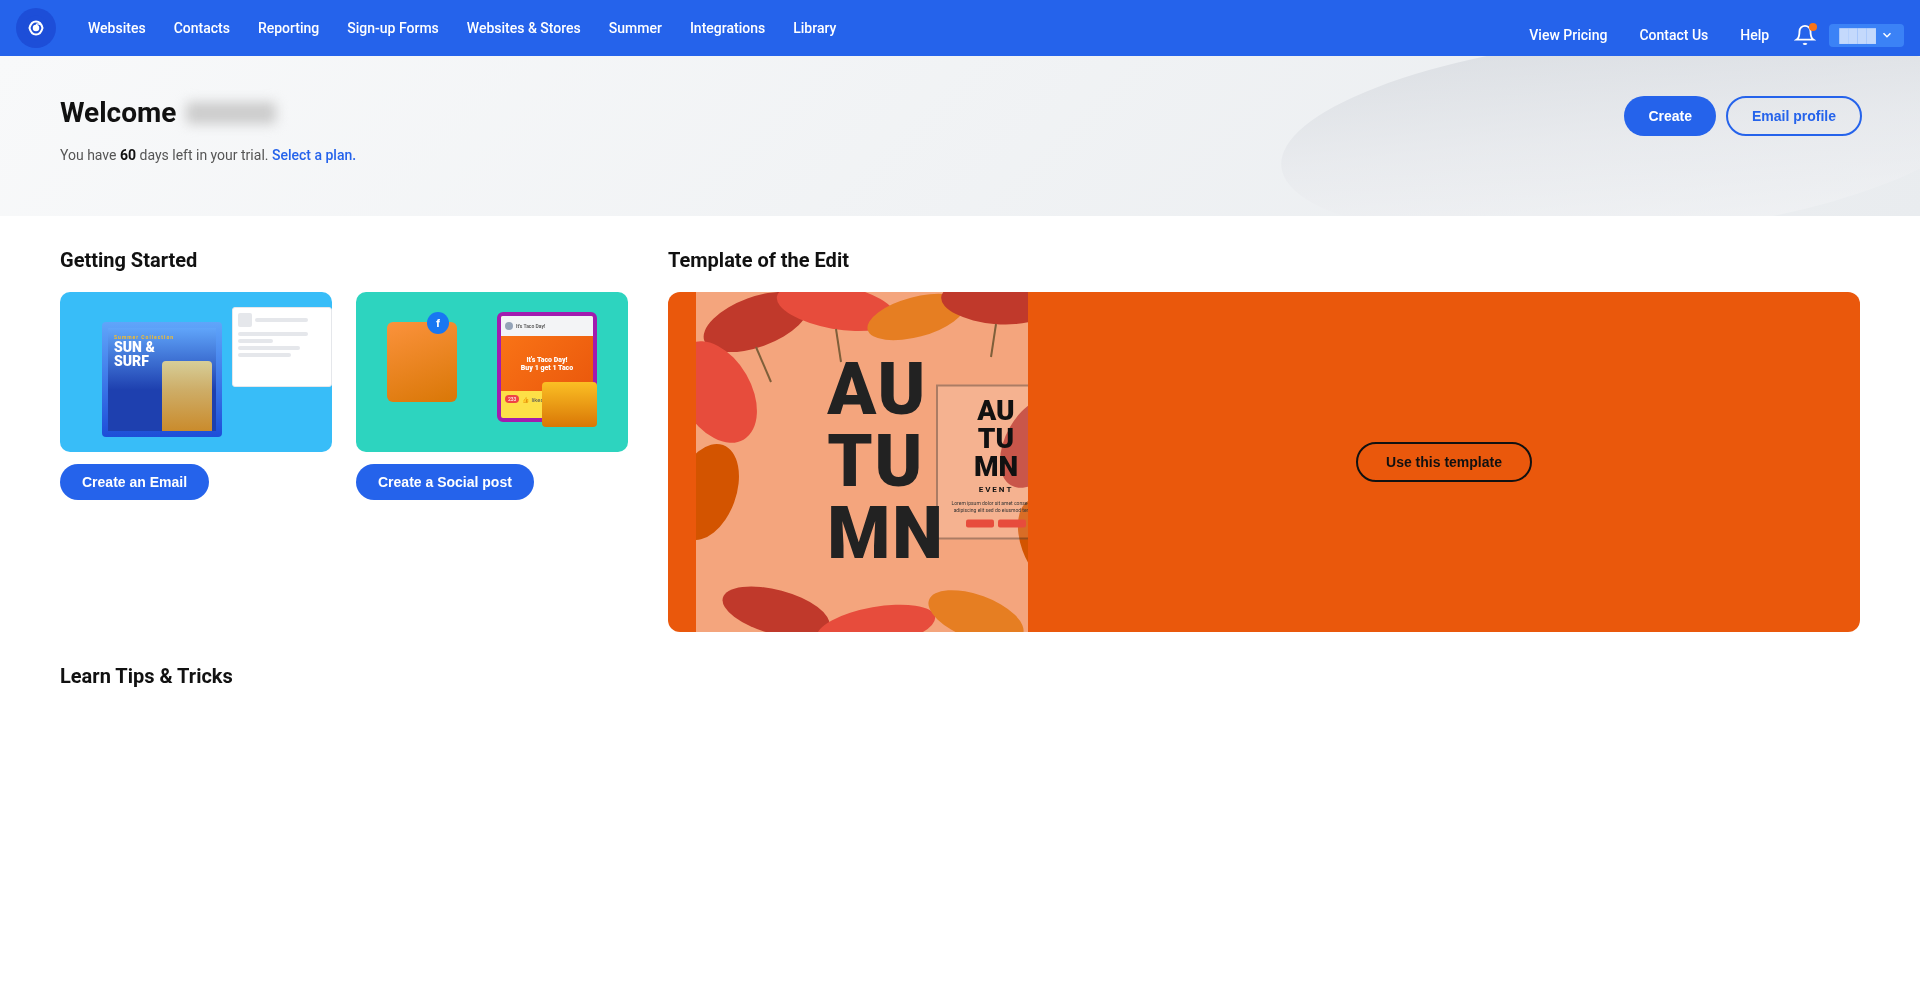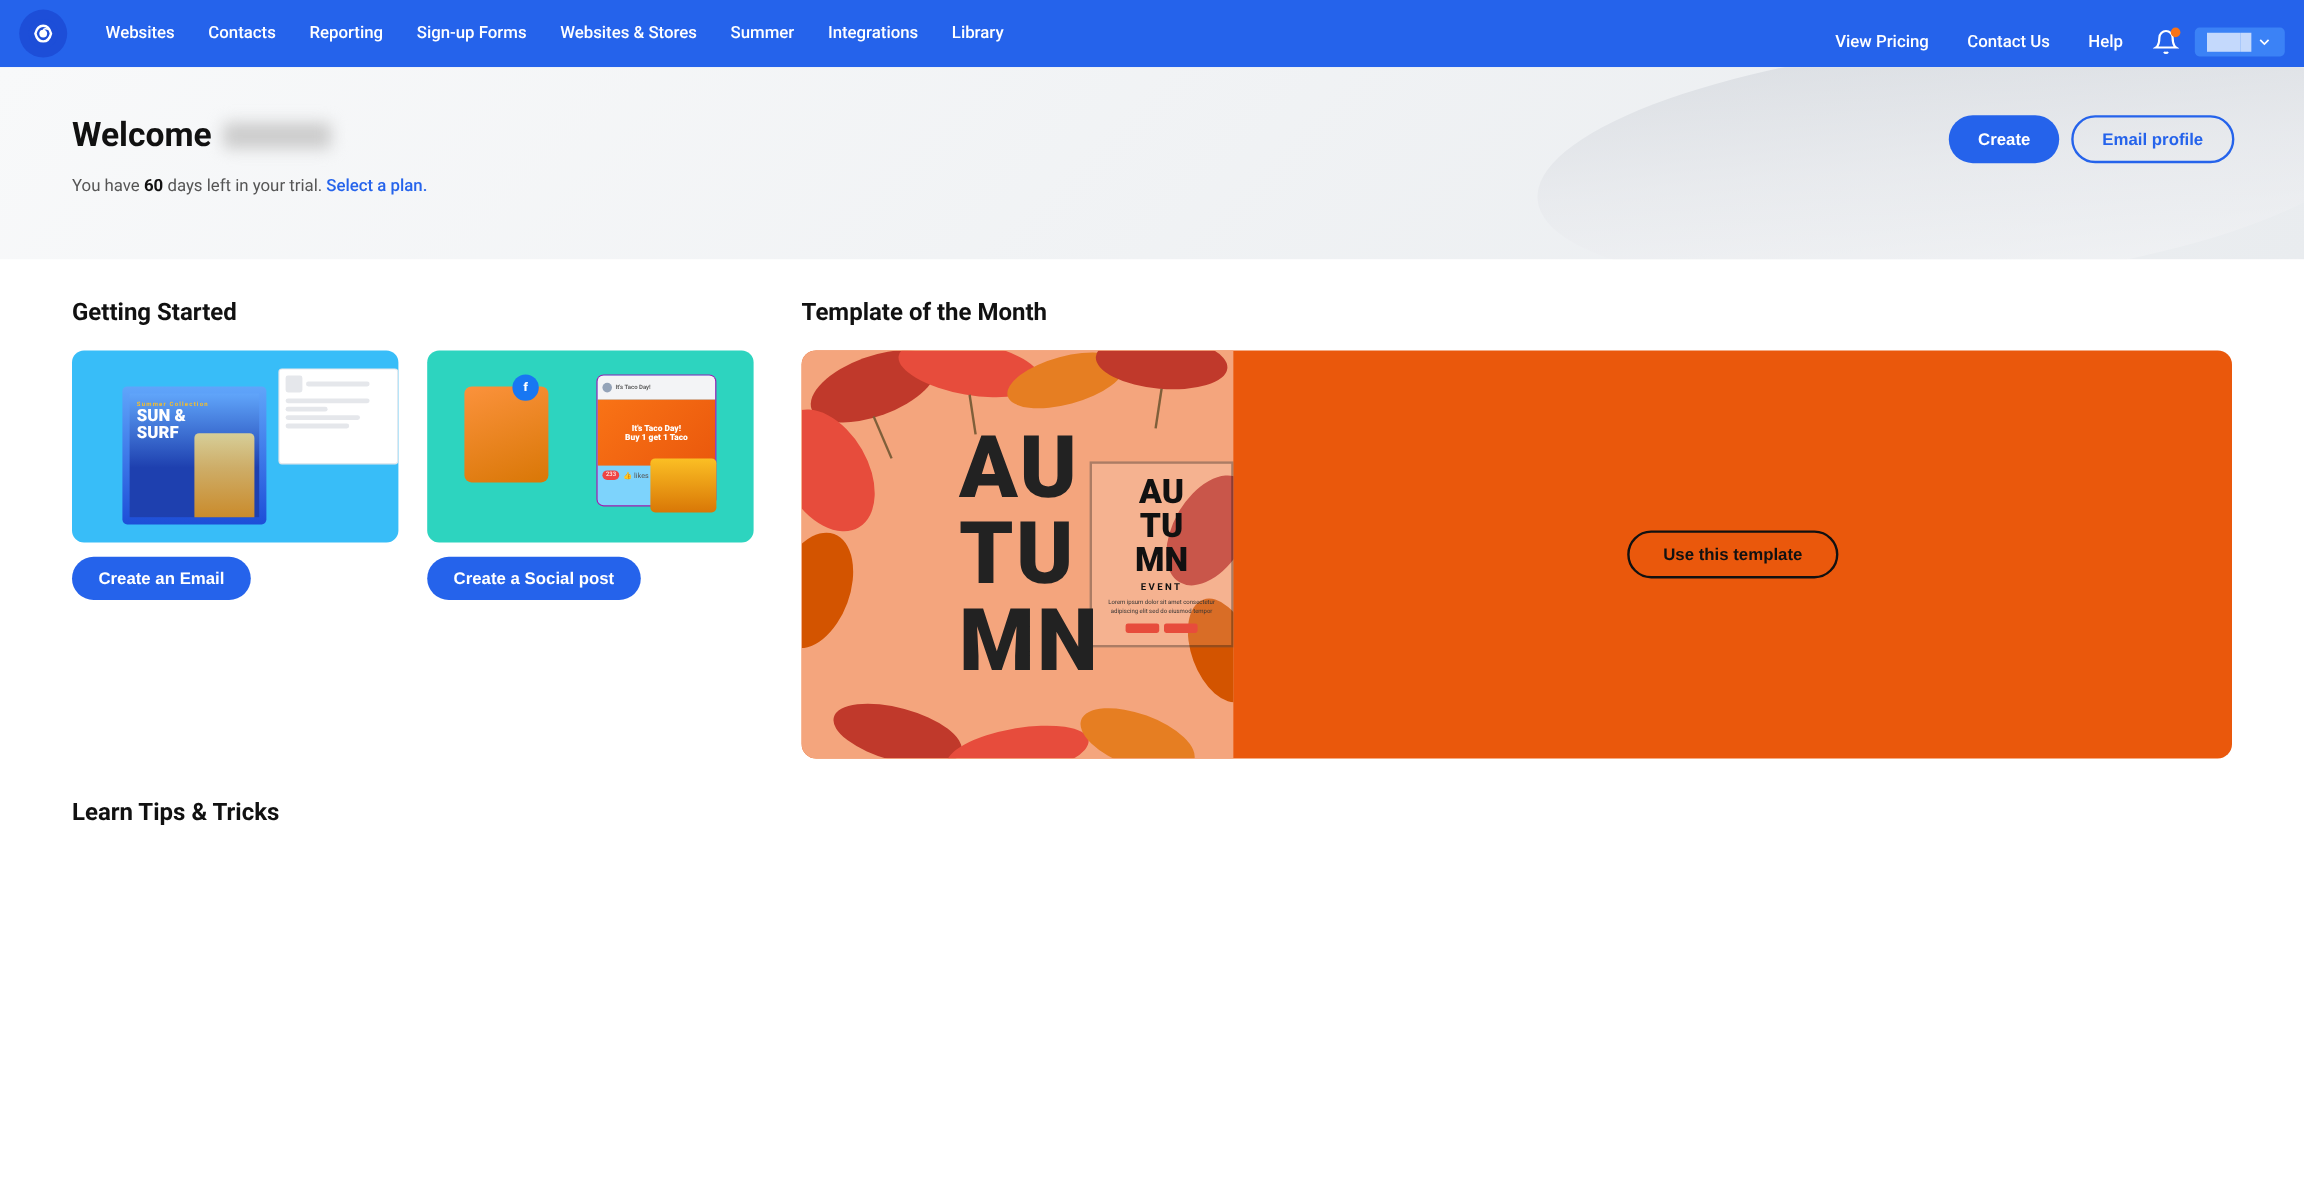--- a/index.html
+++ b/index.html
@@ -204,23 +204,23 @@
 
     
     .social-mock {
       position: relative;
       width: 230px; height: 130px;
     }
     .social-post-card {
       position: absolute;
       right: 10px; top: 5px;
       width: 100px; height: 110px;
-      background: #7dd3fc;
+      background: #fde047;
       border-radius: 6px;
-      border: 1px solid #a21caf;
+      border: 4px solid #a21caf;
       overflow: hidden;
     }
     .social-post-header {
       background: #f3f4f6;
       height: 20px;
       display: flex; align-items: center; padding: 0 4px; gap: 3px;
     }
     .social-icon-dot { width: 8px; height: 8px; border-radius: 50%; background: #94a3b8; }
     .social-post-img {
       height: 55px;
@@ -277,21 +277,21 @@
     .template-img-side {
       width: 360px;
       flex-shrink: 0;
       position: relative;
       overflow: hidden;
     }
     .autumn-bg {
       width: 100%; height: 100%;
       background: #f4a57d;
       position: relative;
-      display: flex; align-items: center; justify-content: center;
+      display: flex; align-items: center; justify-content: center; margin-left: 28px;
     }
     .autumn-text-big {
       font-size: 72px;
       font-weight: 900;
       color: #222;
       line-height: 1;
       text-align: left;
       letter-spacing: 2px;
       position: relative; z-index: 2;
     }
@@ -463,21 +463,21 @@
               <div style="position:absolute;right:10px;bottom:10px;width:55px;height:45px;background:linear-gradient(180deg,#fbbf24 0%,#d97706 100%);border-radius:4px;"></div>
             </div>
           </div>
           <button class="btn-create">Create a Social post</button>
         </div>
 
       </div>
     </div>
 
     <div class="template-col">
-      <div class="section-title">Template of the Month</div>
+      <div class="section-title">Template of the Edit</div>
       <div class="template-card">
         <div class="template-img-side">
           <div class="autumn-bg">
 
             <svg class="autumn-leaves" viewBox="0 0 360 340" xmlns="http://www.w3.org/2000/svg">
 
               <ellipse cx="60" cy="30" rx="55" ry="25" fill="#c0392b" transform="rotate(-20 60 30)"></ellipse>
               <ellipse cx="140" cy="15" rx="60" ry="22" fill="#e74c3c" transform="rotate(10 140 15)"></ellipse>
               <ellipse cx="220" cy="25" rx="50" ry="20" fill="#e67e22" transform="rotate(-15 220 25)"></ellipse>
               <ellipse cx="300" cy="10" rx="55" ry="22" fill="#c0392b" transform="rotate(5 300 10)"></ellipse>

